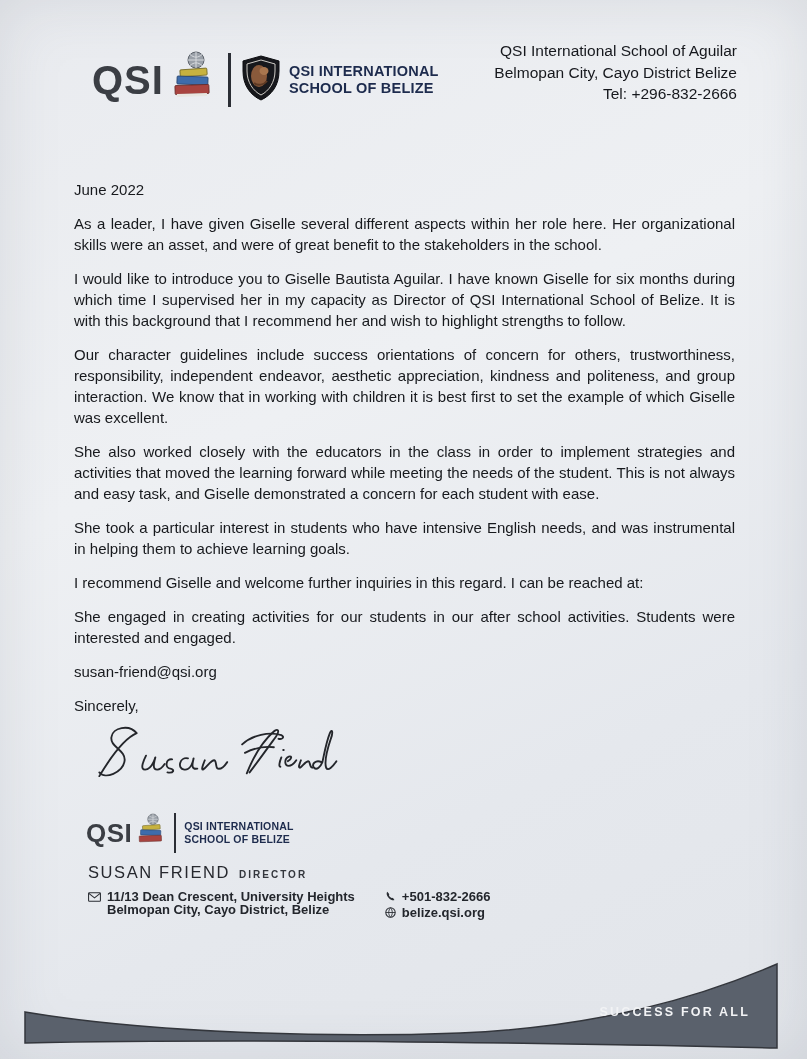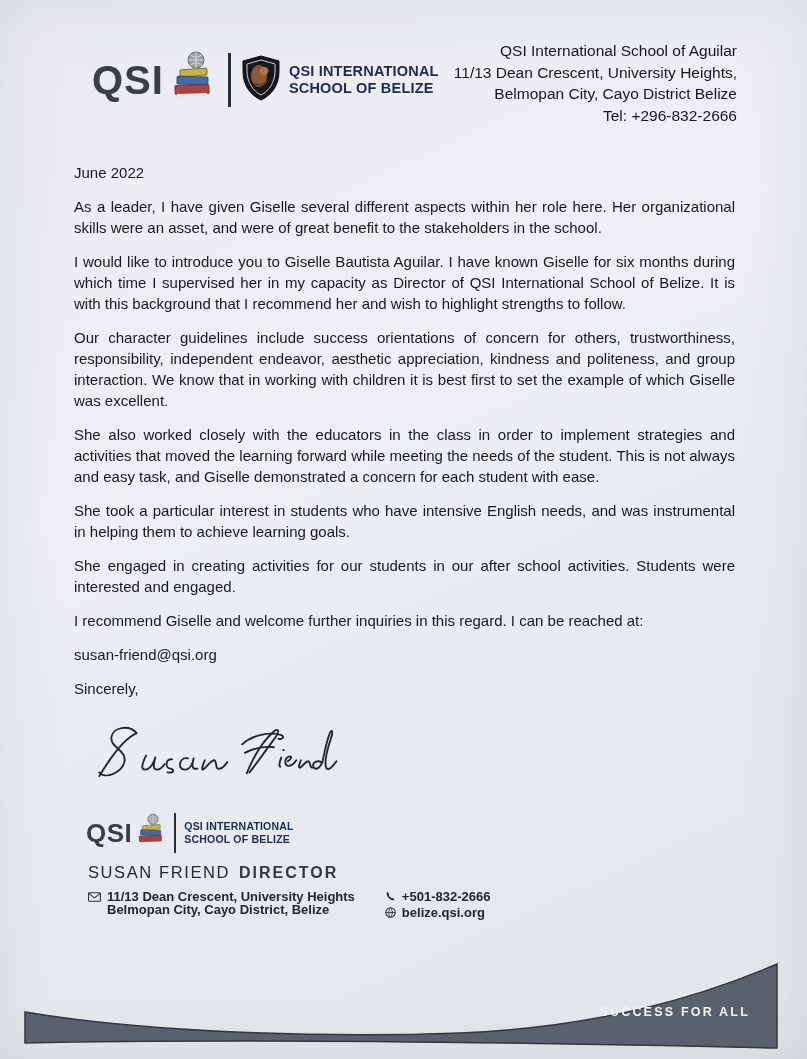--- a/index.html
+++ b/index.html
@@ -18,35 +18,35 @@
   .brand-row{position:absolute;left:92px;top:50px;display:flex;align-items:center;}
   .qsi-word{font-size:40px;font-weight:800;letter-spacing:1px;color:#3b3e44;line-height:1;}
   .books-icon{margin-left:6px;}
   .brand-divider{width:3px;height:54px;background:#2b2e35;margin:0 11px 0 12px;}
   .org-name{font-size:14.5px;font-weight:bold;color:#1d2b4d;line-height:1.15;letter-spacing:.2px;margin-left:9px;}
   .link-line{position:absolute;left:78px;top:112px;font-size:15.5px;color:#1e2126;}
   .link-line .site{text-decoration:underline;text-underline-offset:3px;}
   .link-line .sep{margin:0 12px;color:#2a2d33;}
   .addr-block{position:absolute;right:70px;top:40px;text-align:right;font-size:15.5px;line-height:21.5px;color:#16181d;}
   
-  .body-text{position:absolute;left:74px;top:162px;width:661px;font-size:15px;line-height:21px;color:#17191d;}
+  .body-text{position:absolute;left:74px;top:179px;width:661px;font-size:15px;line-height:21px;color:#17191d;}
   .body-text p{margin:0 0 13px 0;text-align:justify;}
   .body-text p.noj{text-align:left;}
   
   .signature{position:absolute;left:90px;top:722px;}
   .signature svg path{fill:none;stroke:#24262b;stroke-width:2;stroke-linecap:round;stroke-linejoin:round;}
   
   .footer{position:absolute;left:86px;top:812px;}
   .f-brand{display:flex;align-items:center;}
   .f-qsi{font-size:26px;font-weight:800;letter-spacing:.5px;color:#3b3e44;line-height:1;}
   .f-divider{width:2px;height:40px;background:#2b2e35;margin:0 8px 0 8px;}
   .f-org{font-size:10.5px;font-weight:bold;color:#1d2b4d;line-height:1.2;letter-spacing:.2px;}
   .signer{margin-top:9px;margin-left:2px;}
   .signer-name{font-size:16.5px;font-weight:normal;letter-spacing:1.6px;color:#26282e;}
-  .signer-title{font-size:16px;font-weight:bold;letter-spacing:2px;color:#34373d;margin-left:9px;}
+  .signer-title{font-size:10px;font-weight:bold;letter-spacing:2px;color:#34373d;margin-left:9px;}
   .contact{display:flex;margin-top:8px;margin-left:2px;gap:30px;font-size:13px;font-weight:bold;color:#23262c;line-height:13px;}
   .c-row{display:flex;gap:6px;align-items:flex-start;margin-bottom:2px;}
   .c-icon{flex:0 0 auto;margin-top:1px;}
   
   .swoosh{position:absolute;left:0;top:955px;}
   .slogan{position:absolute;left:598px;top:1005px;width:152px;text-align:right;
     font-size:12.5px;font-weight:bold;letter-spacing:2.2px;color:#f2f3f5;}
 </style>
 </head>
 <body>
@@ -79,34 +79,33 @@
     </div>
     <div class="org-name">
       <div>QSI INTERNATIONAL</div>
       <div>SCHOOL OF BELIZE</div>
     </div>
   </div>
 
 
   <div class="addr-block">
     <div>QSI International School of Aguilar</div>
-    <div>11/13 Dean Crescent, University Heights,</div>
     <div>Belmopan City, Cayo District Belize</div>
     <div>Tel: +296-832-2666</div>
   </div>
 
   <div class="body-text">
     <p class="noj">June 2022</p>
     <p>As a leader, I have given Giselle several different aspects within her role here. Her organizational skills were an asset, and were of great benefit to the stakeholders in the school.</p>
     <p>I would like to introduce you to Giselle Bautista Aguilar. I have known Giselle for six months during which time I supervised her in my capacity as Director of QSI International School of Belize. It is with this background that I recommend her and wish to highlight strengths to follow.</p>
     <p>Our character guidelines include success orientations of concern for others, trustworthiness, responsibility, independent endeavor, aesthetic appreciation, kindness and politeness, and group interaction. We know that in working with children it is best first to set the example of which Giselle was excellent.</p>
     <p>She also worked closely with the educators in the class in order to implement strategies and activities that moved the learning forward while meeting the needs of the student. This is not always and easy task, and Giselle demonstrated a concern for each student with ease.</p>
     <p>She took a particular interest in students who have intensive English needs, and was instrumental in helping them to achieve learning goals.</p>
+    <p>I recommend Giselle and welcome further inquiries in this regard. I can be reached at:</p>
     <p>She engaged in creating activities for our students in our after school activities. Students were interested and engaged.</p>
-    <p>I recommend Giselle and welcome further inquiries in this regard. I can be reached at:</p>
     <p class="noj">susan-friend@qsi.org</p>
     <p class="noj">Sincerely,</p>
   </div>
 
   <div class="signature" aria-label="Susan Friend">
     <svg width="252" height="70" viewBox="0 0 270 75">
 
       <path d="M10,58 C22,38 36,18 50,12 C42,2 24,6 23,16 C21,27 39,30 37,42 C35,54 16,62 10,54"></path>
       <path d="M60,36 C56,44 54,51 59,51 C64,51 68,44 70,38 C68,45 67,51 72,51 C75,51 78,48 80,45"></path>
       <path d="M88,40 C81,39 80,49 86,50 C91,51 90,55 83,54"></path>

